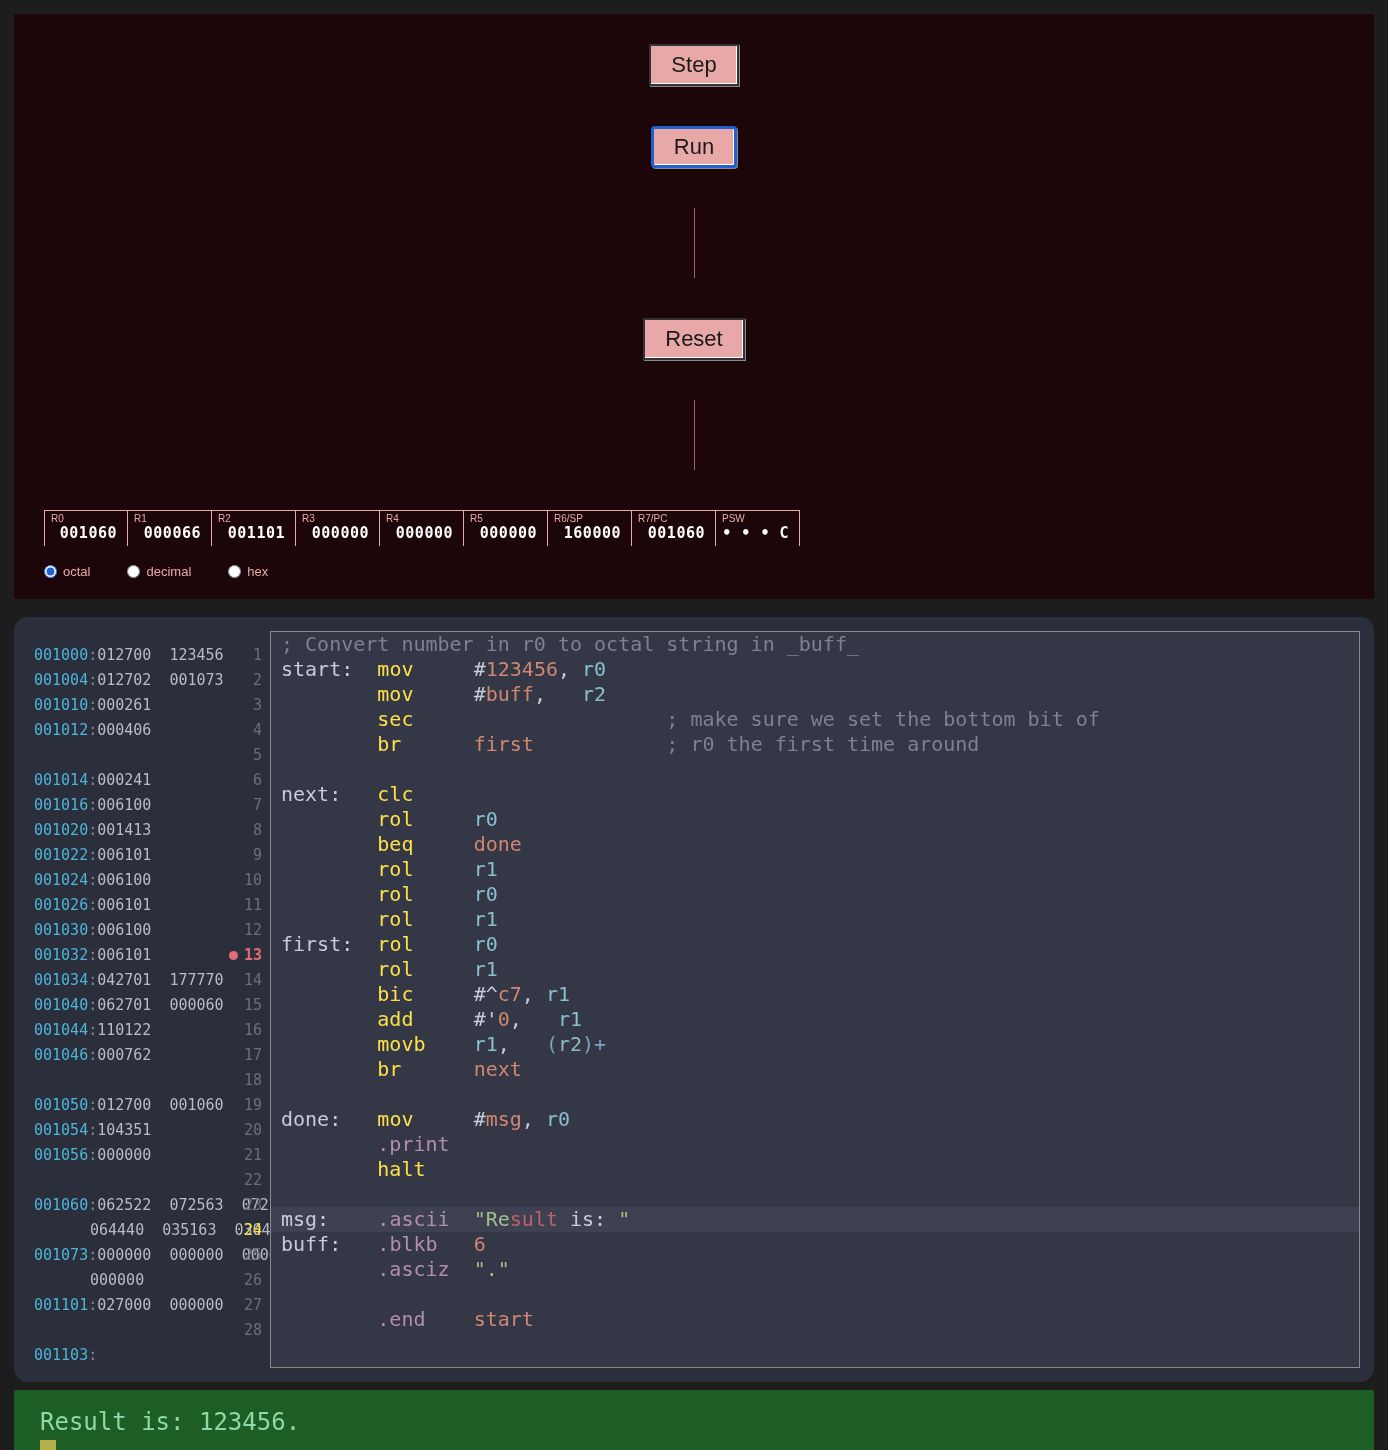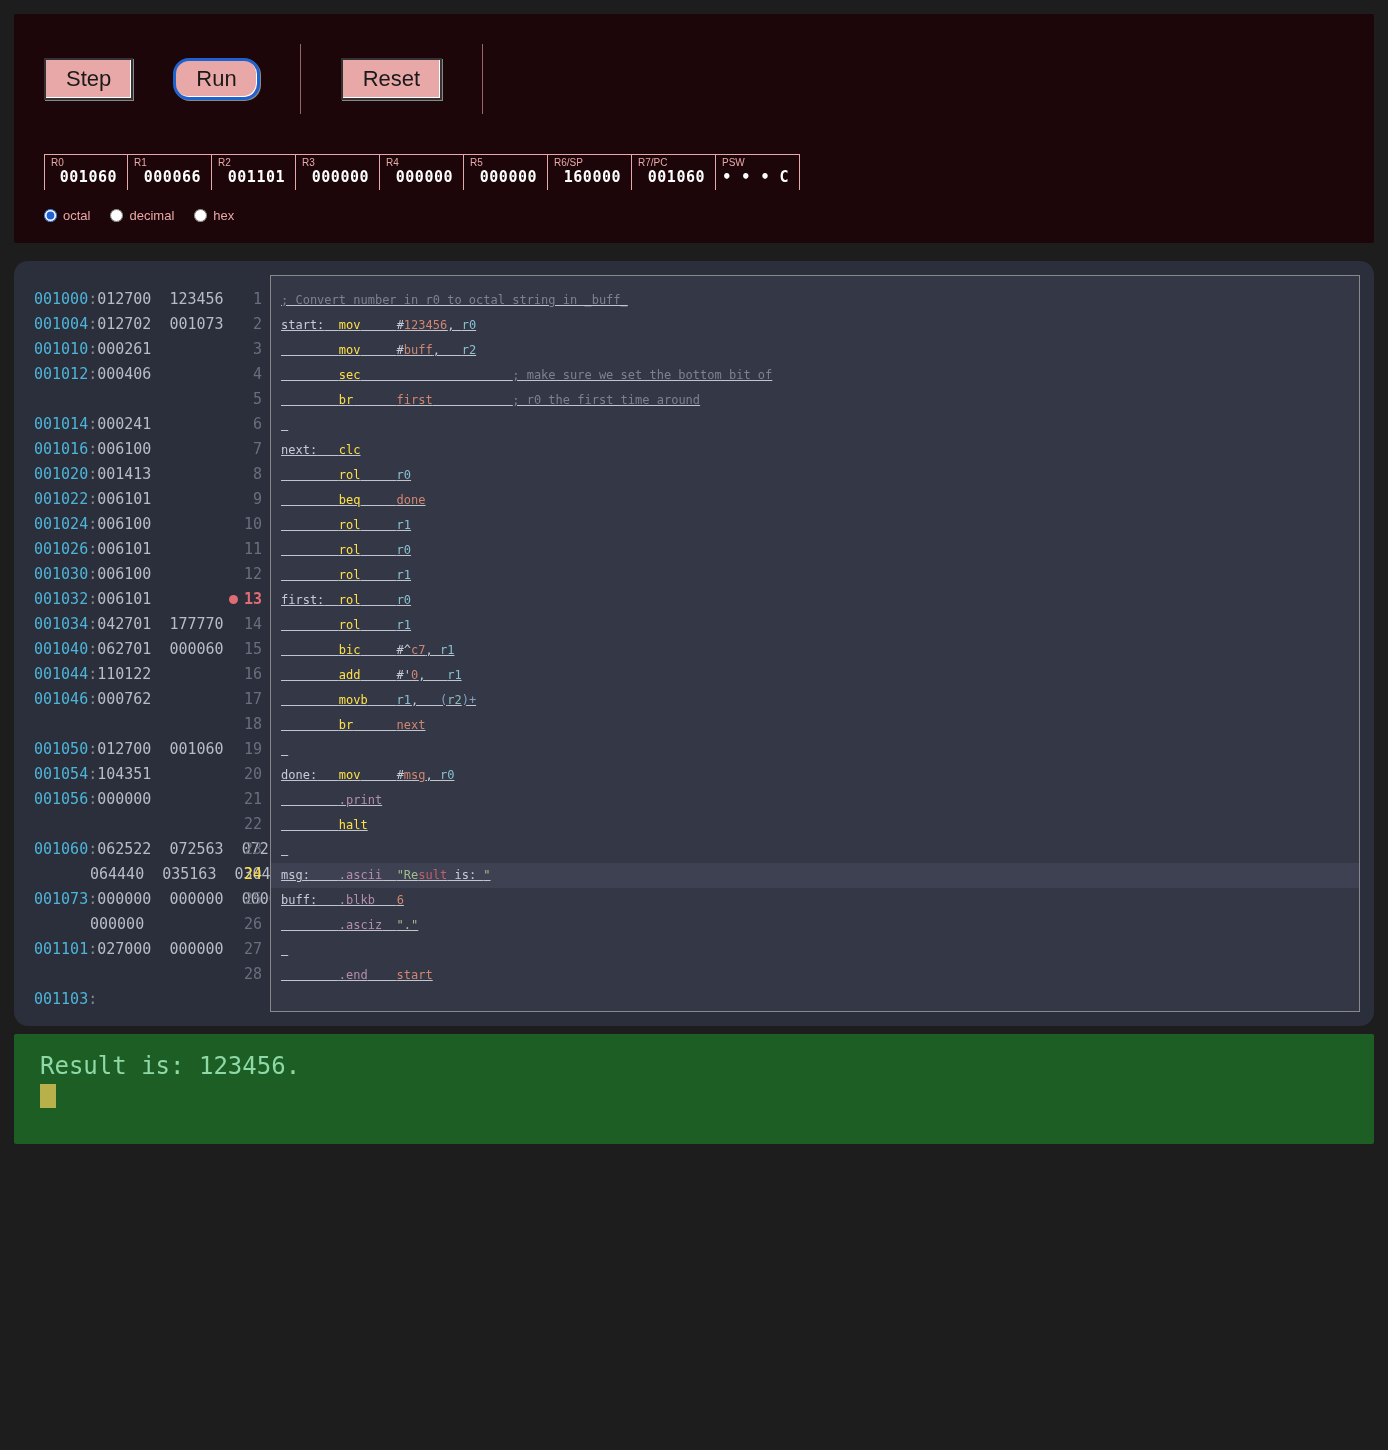--- a/index.html
+++ b/index.html
@@ -12,34 +12,35 @@
   .panel-top {
     background: #1d0609;
     padding: 30px 30px 20px 30px;
     border-radius: 2px;
   }
   .button-row {
     display: flex;
     align-items: center;
     gap: 40px;
     margin-bottom: 40px;
+    flex-direction: column;
   }
   .btn {
     background: #e9a8a8;
     color: #1a1a1a;
     border: 2px solid #333;
     padding: 6px 20px;
     font-family: Arial, sans-serif;
     font-size: 22px;
     cursor: pointer;
     box-shadow: 1px 1px 0 #888, -1px -1px 0 #fff inset;
   }
   .btn.run {
     border: 3px solid #1e62d0;
-    border-radius: 16px;
+    border-radius: 4px;
     padding: 5px 20px;
   }
   .vsep {
     width: 1px;
     height: 70px;
     background: #e9a8a8;
     opacity: 0.6;
   }
   .registers {
     display: flex;
@@ -65,21 +66,21 @@
     font-family: 'Menlo', monospace;
     font-size: 15px;
     color: #fff;
     font-weight: 600;
     letter-spacing: 0.5px;
     text-align: right;
     display: block;
   }
   .radix-row {
     display: flex;
-    gap: 20px;
+    gap: 37px;
     align-items: center;
     font-family: Arial, sans-serif;
     font-size: 13px;
     color: #e9a8a8;
   }
   .radix-opt {
     display: flex;
     align-items: center;
     gap: 6px;
   }
@@ -116,26 +117,25 @@
   .lineno-col .bp-dot {
     display:inline-block; width:9px; height:9px; background:#e06c75; border-radius:50%;
     margin-right:6px; vertical-align:middle;
   }
   .lineno-col .hl { color: #fde047; }
 
   .code-col {
     flex: 1;
     border: 1px solid #888;
     background: #343746;
-    padding: 12px 10px;
-    font-size: 12px;
+    padding: 0 10px;
+    font-size: 20px;
     line-height: 25px;
     white-space: pre;
     overflow: hidden;
-    text-decoration: underline;
   }
   .code-line { display:block; }
   .code-line.hl-line { background: #3d4152; margin: 0 -10px; padding: 0 10px; }
   .c-comment { color: #7d828f; }
   .c-label   { color: #c7ccd6; }
   .c-mnemonic{ color: #fde047; }
   .c-dir     { color: #b48ead; }
   .c-num     { color: #d08770; }
   .c-ident   { color: #d08770; }
   .c-reg     { color: #88c0d0; }

